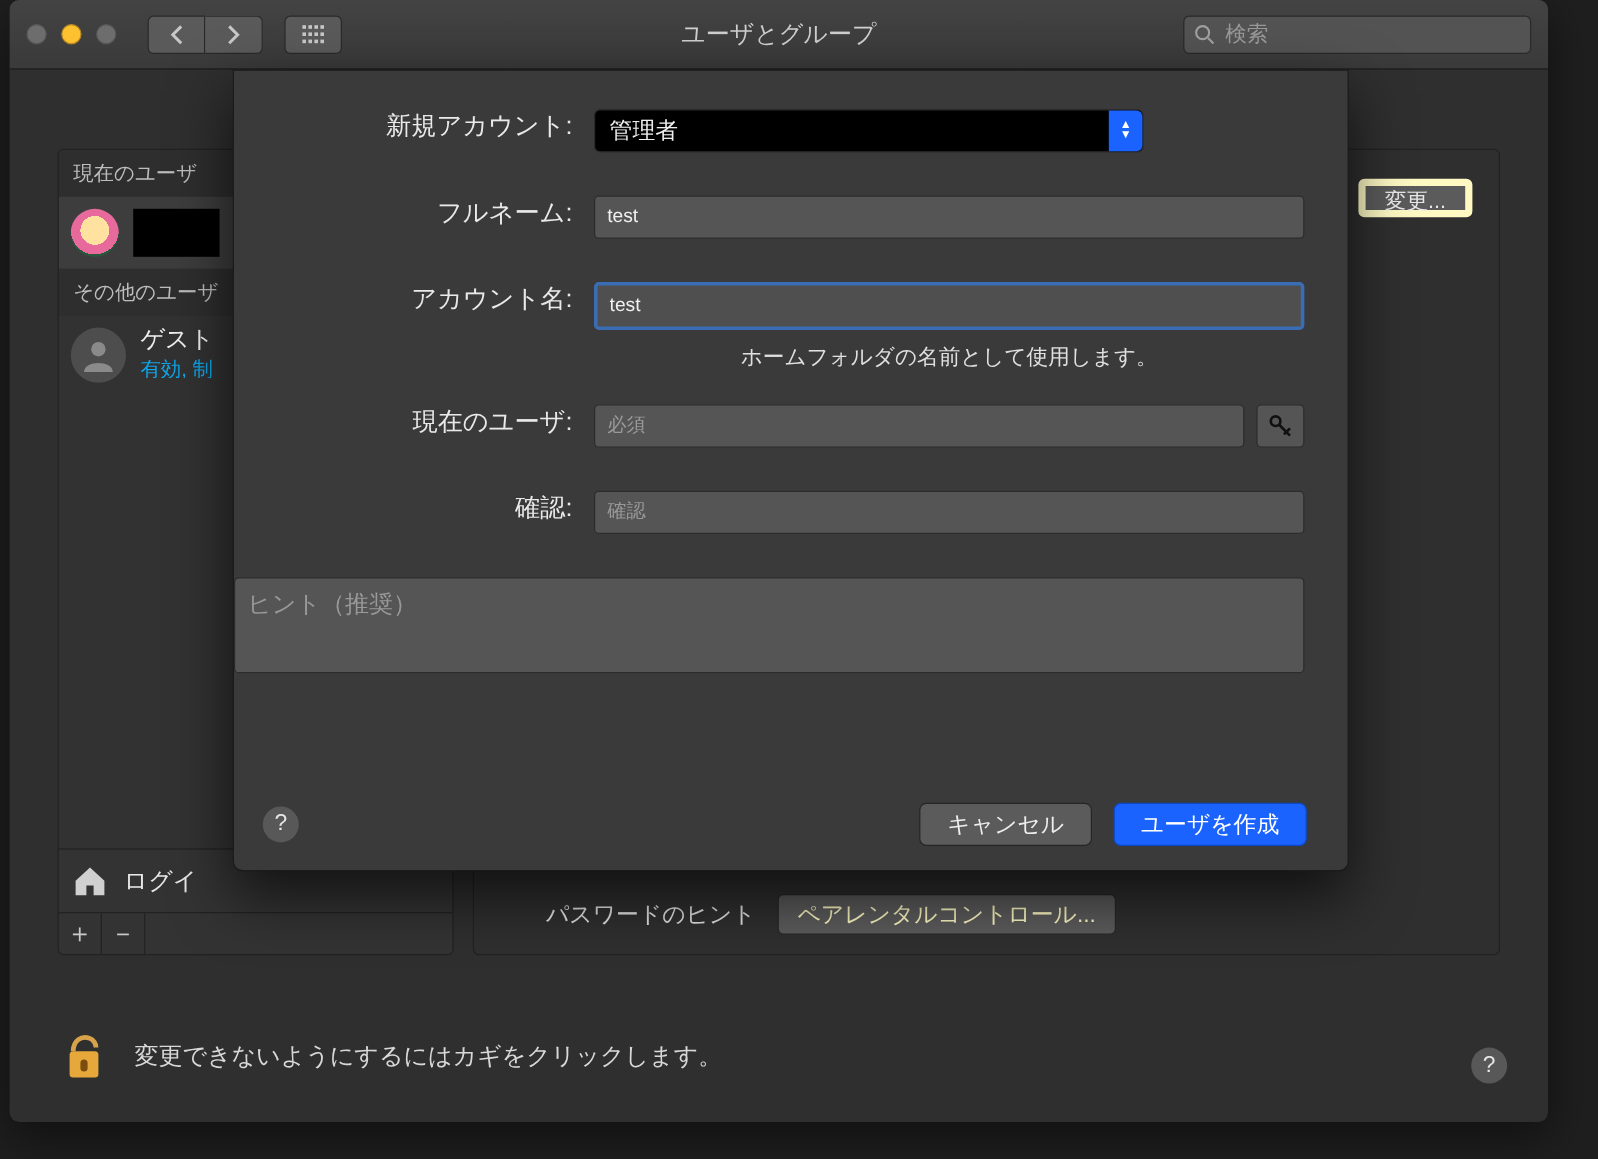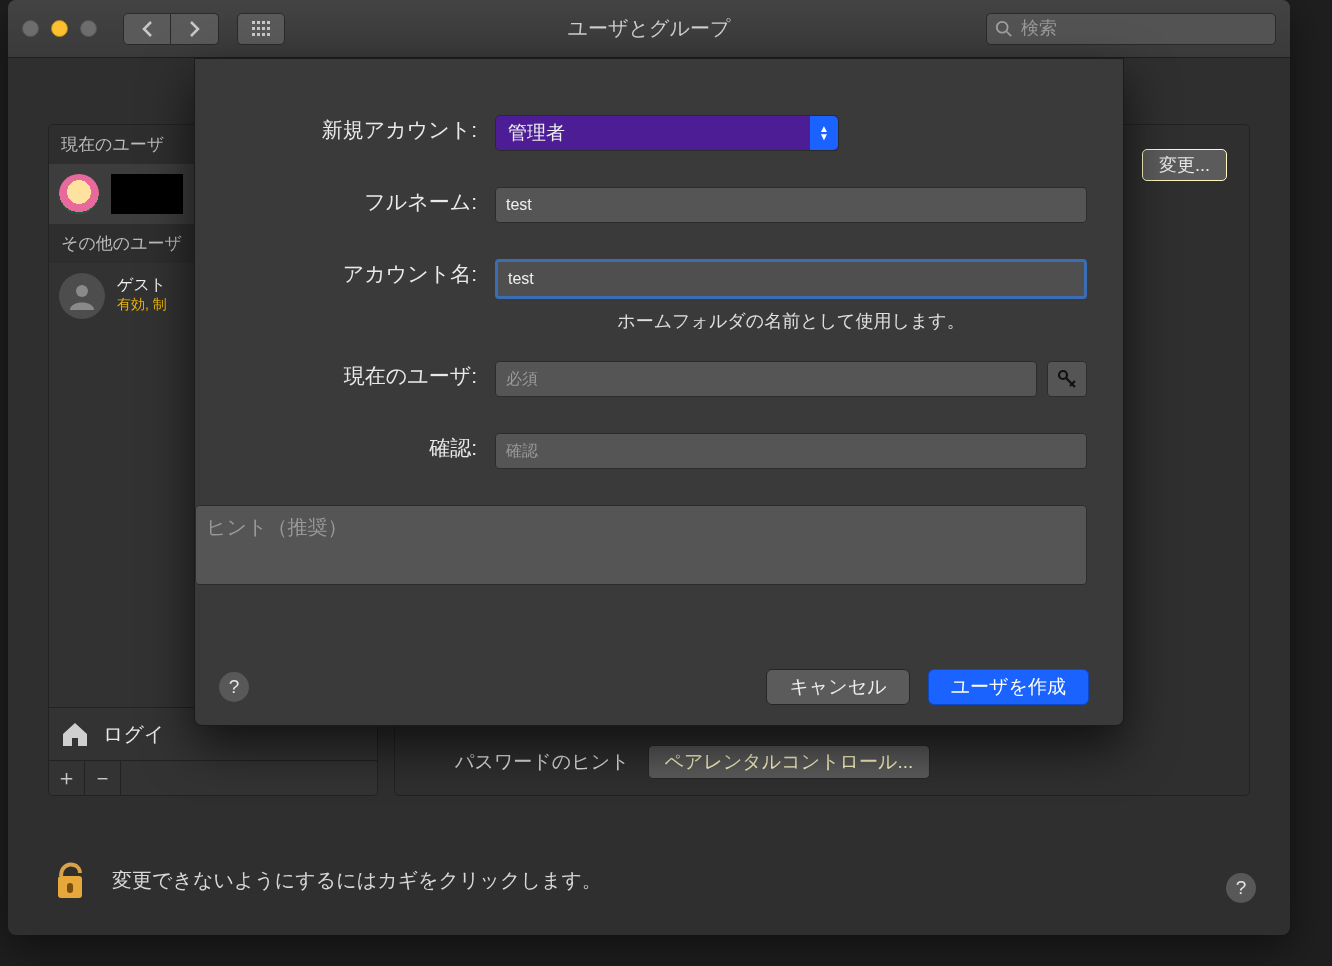--- a/index.html
+++ b/index.html
@@ -20,40 +20,40 @@
     .search input{flex:1;background:transparent;border:none;outline:none;color:#ddd;font-size:18px;}
     .body{display:flex;height:calc(100% - 58px);}
     .sidebar{width:330px;margin:66px 0 0 40px;background:#323232;border:1px solid #222;border-radius:5px;display:flex;flex-direction:column;overflow:hidden;height:672px;}
     .sect-h{padding:8px 12px;color:#bdbdbd;font-size:17px;background:#2e2e2e;}
     .user-row{display:flex;align-items:center;gap:12px;padding:8px 10px;background:#3d3d3d;height:60px;}
     .avatar1{width:40px;height:40px;border-radius:50%;background:radial-gradient(circle at 50% 45%,#ffe1a0 0 12px,#e86a9c 12px 20px,#275a3b 20px);} 
     .redact{width:72px;height:40px;background:#000;}
     .guest-row{display:flex;gap:12px;padding:10px 10px;height:62px;}
     .guest-icon{width:46px;height:46px;border-radius:50%;background:#4d4d4d;display:flex;align-items:center;justify-content:center;}
     .guest-row .txt{display:flex;flex-direction:column;justify-content:center;overflow:hidden;}
-    .guest-row .txt .t{font-size:16px;color:#efefef;white-space:nowrap;} .guest-row .txt .s{font-size:14px;color:#eab308;white-space:nowrap;}
+    .guest-row .txt .t{font-size:20px;color:#efefef;white-space:nowrap;text-align:right;} .guest-row .txt .s{font-size:17px;color:#0ea5e9;white-space:nowrap;}
     .spacer{flex:1;}
     .login-opts{display:flex;align-items:center;gap:12px;padding:10px;border-top:1px solid #222;background:#333;}
     .add-remove{display:flex;border-top:1px solid #222;background:#333;}
     .add-remove button{width:36px;height:34px;background:transparent;border:none;color:#c9c9c9;border-right:1px solid #222;font-size:22px;}
     .right{flex:1;margin:66px 40px 0 16px;background:#2f2f2f;border:1px solid #222;border-radius:5px;height:672px;position:relative;overflow:hidden;}
-    .change-btn{position:absolute;right:22px;top:24px;height:32px;padding:0 16px;background:#5b5b5b;border:1px solid #fef9c3;border-radius:5px;color:#e8e8e8;font-size:18px;}
+    .change-btn{position:absolute;right:22px;top:24px;height:32px;padding:0 16px;background:#5b5b5b;border:6px solid #fef9c3;border-radius:5px;color:#e8e8e8;font-size:18px;}
     .parental{position:absolute;left:60px;bottom:16px;display:flex;align-items:center;gap:18px;}
     .parental .lbl{font-size:19px;color:#e3e3e3;}
     .parental .btn{height:34px;padding:0 16px;background:#5b5b5b;border:1px solid #272727;border-radius:5px;color:#e8e8e8;font-size:19px;}
     .lock-row{position:absolute;left:44px;bottom:32px;display:flex;align-items:center;gap:24px;justify-content:space-between;}
     .lock-row .txt{font-size:20px;color:#d8d8d8;}
     .help2{position:absolute;right:34px;bottom:32px;width:30px;height:30px;border-radius:50%;background:#585858;color:#e6e6e6;display:flex;align-items:center;justify-content:center;font-size:19px;}
     
-    .sheet{position:absolute;left:186px;top:58px;width:930px;height:668px;background:#3a3a3a;border:1px solid #1b1b1b;border-bottom-left-radius:8px;border-bottom-right-radius:8px;box-shadow:0 20px 50px rgba(0,0,0,.65);display:flex;flex-direction:column;padding-top:56px;}
+    .sheet{position:absolute;left:186px;top:58px;width:930px;height:668px;background:#3a3a3a;border:1px solid #1b1b1b;border-bottom-left-radius:8px;border-bottom-right-radius:8px;box-shadow:0 20px 50px rgba(0,0,0,.65);display:flex;flex-direction:column;padding-top:32px;}
     .frow{display:flex;align-items:flex-start;margin-bottom:36px;}
     .flabel{width:300px;text-align:right;padding-right:18px;font-size:21px;color:#e9e9e9;line-height:30px;}
     .flabel .sub{font-size:16px;color:#d0d0d0;display:block;margin-top:2px;}
     .ffield{flex:1;padding-right:36px;}
-    .select{position:relative;height:36px;background:#4c1d95;border-radius:5px;display:flex;align-items:center;padding:0 12px;color:#eee;font-size:19px;width:344px;border:1px solid #2a2a2a;}
+    .select{position:relative;height:36px;background:#000000;border-radius:5px;display:flex;align-items:center;padding:0 12px;color:#eee;font-size:19px;width:458px;border:1px solid #2a2a2a;}
     .sel-arrows{position:absolute;right:0;top:0;width:28px;height:100%;background:#1a63ff;border-radius:0 5px 5px 0;display:flex;flex-direction:column;align-items:center;justify-content:center;}
     .sel-arrows span{font-size:10px;line-height:8px;color:#fff;}
     .textin{width:100%;height:36px;background:#555;border:1px solid #2c2c2c;border-radius:4px;padding:0 10px;font-size:16px;color:#f0f0f0;outline:none;}
     .textin.foc{border:3px solid #3a6db3;background:#4f4f4f;height:40px;}
     .hint{font-size:18px;color:#e0e0e0;text-align:center;margin-top:10px;}
     .pw-wrap{display:flex;gap:10px;}
     .pw-wrap .textin{flex:1;}
     .key-btn{width:40px;height:36px;background:#555;border:1px solid #2c2c2c;border-radius:4px;display:flex;align-items:center;justify-content:center;}
     .textarea{width:100%;height:80px;background:#555;border:1px solid #2c2c2c;border-radius:4px;padding:8px 10px;font-size:20px;color:#f0f0f0;outline:none;resize:none;}
     ::placeholder{color:#999;}

